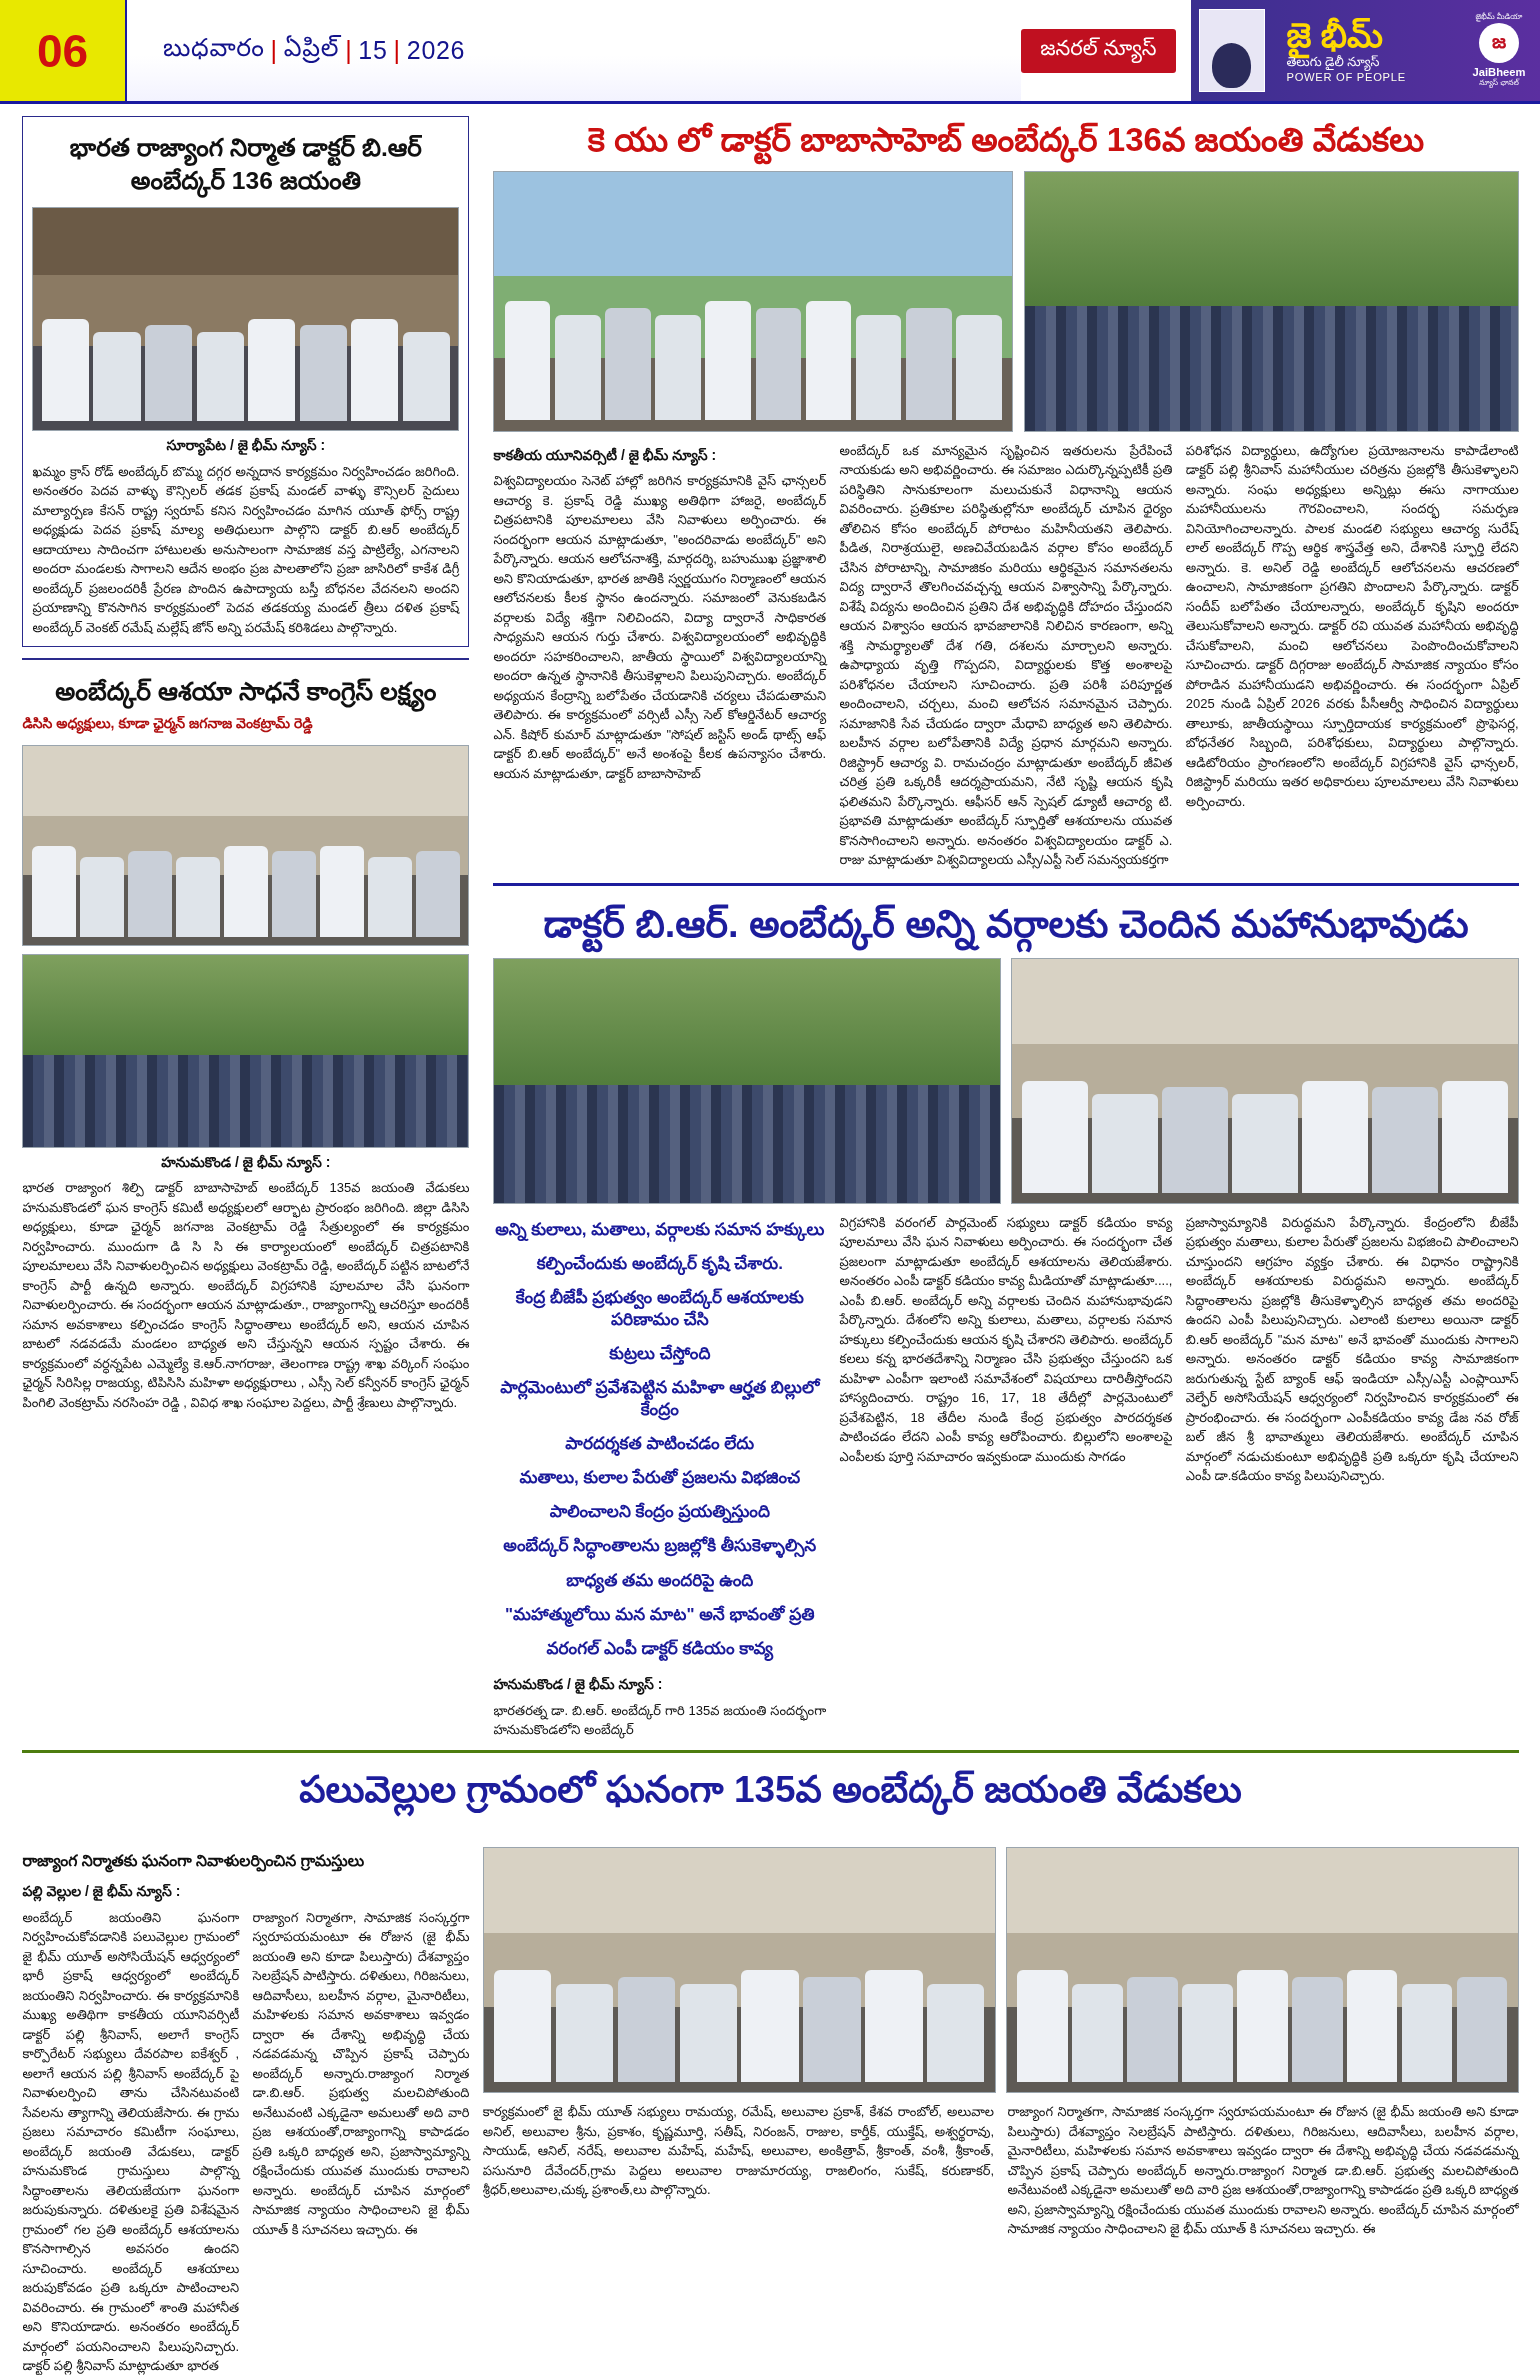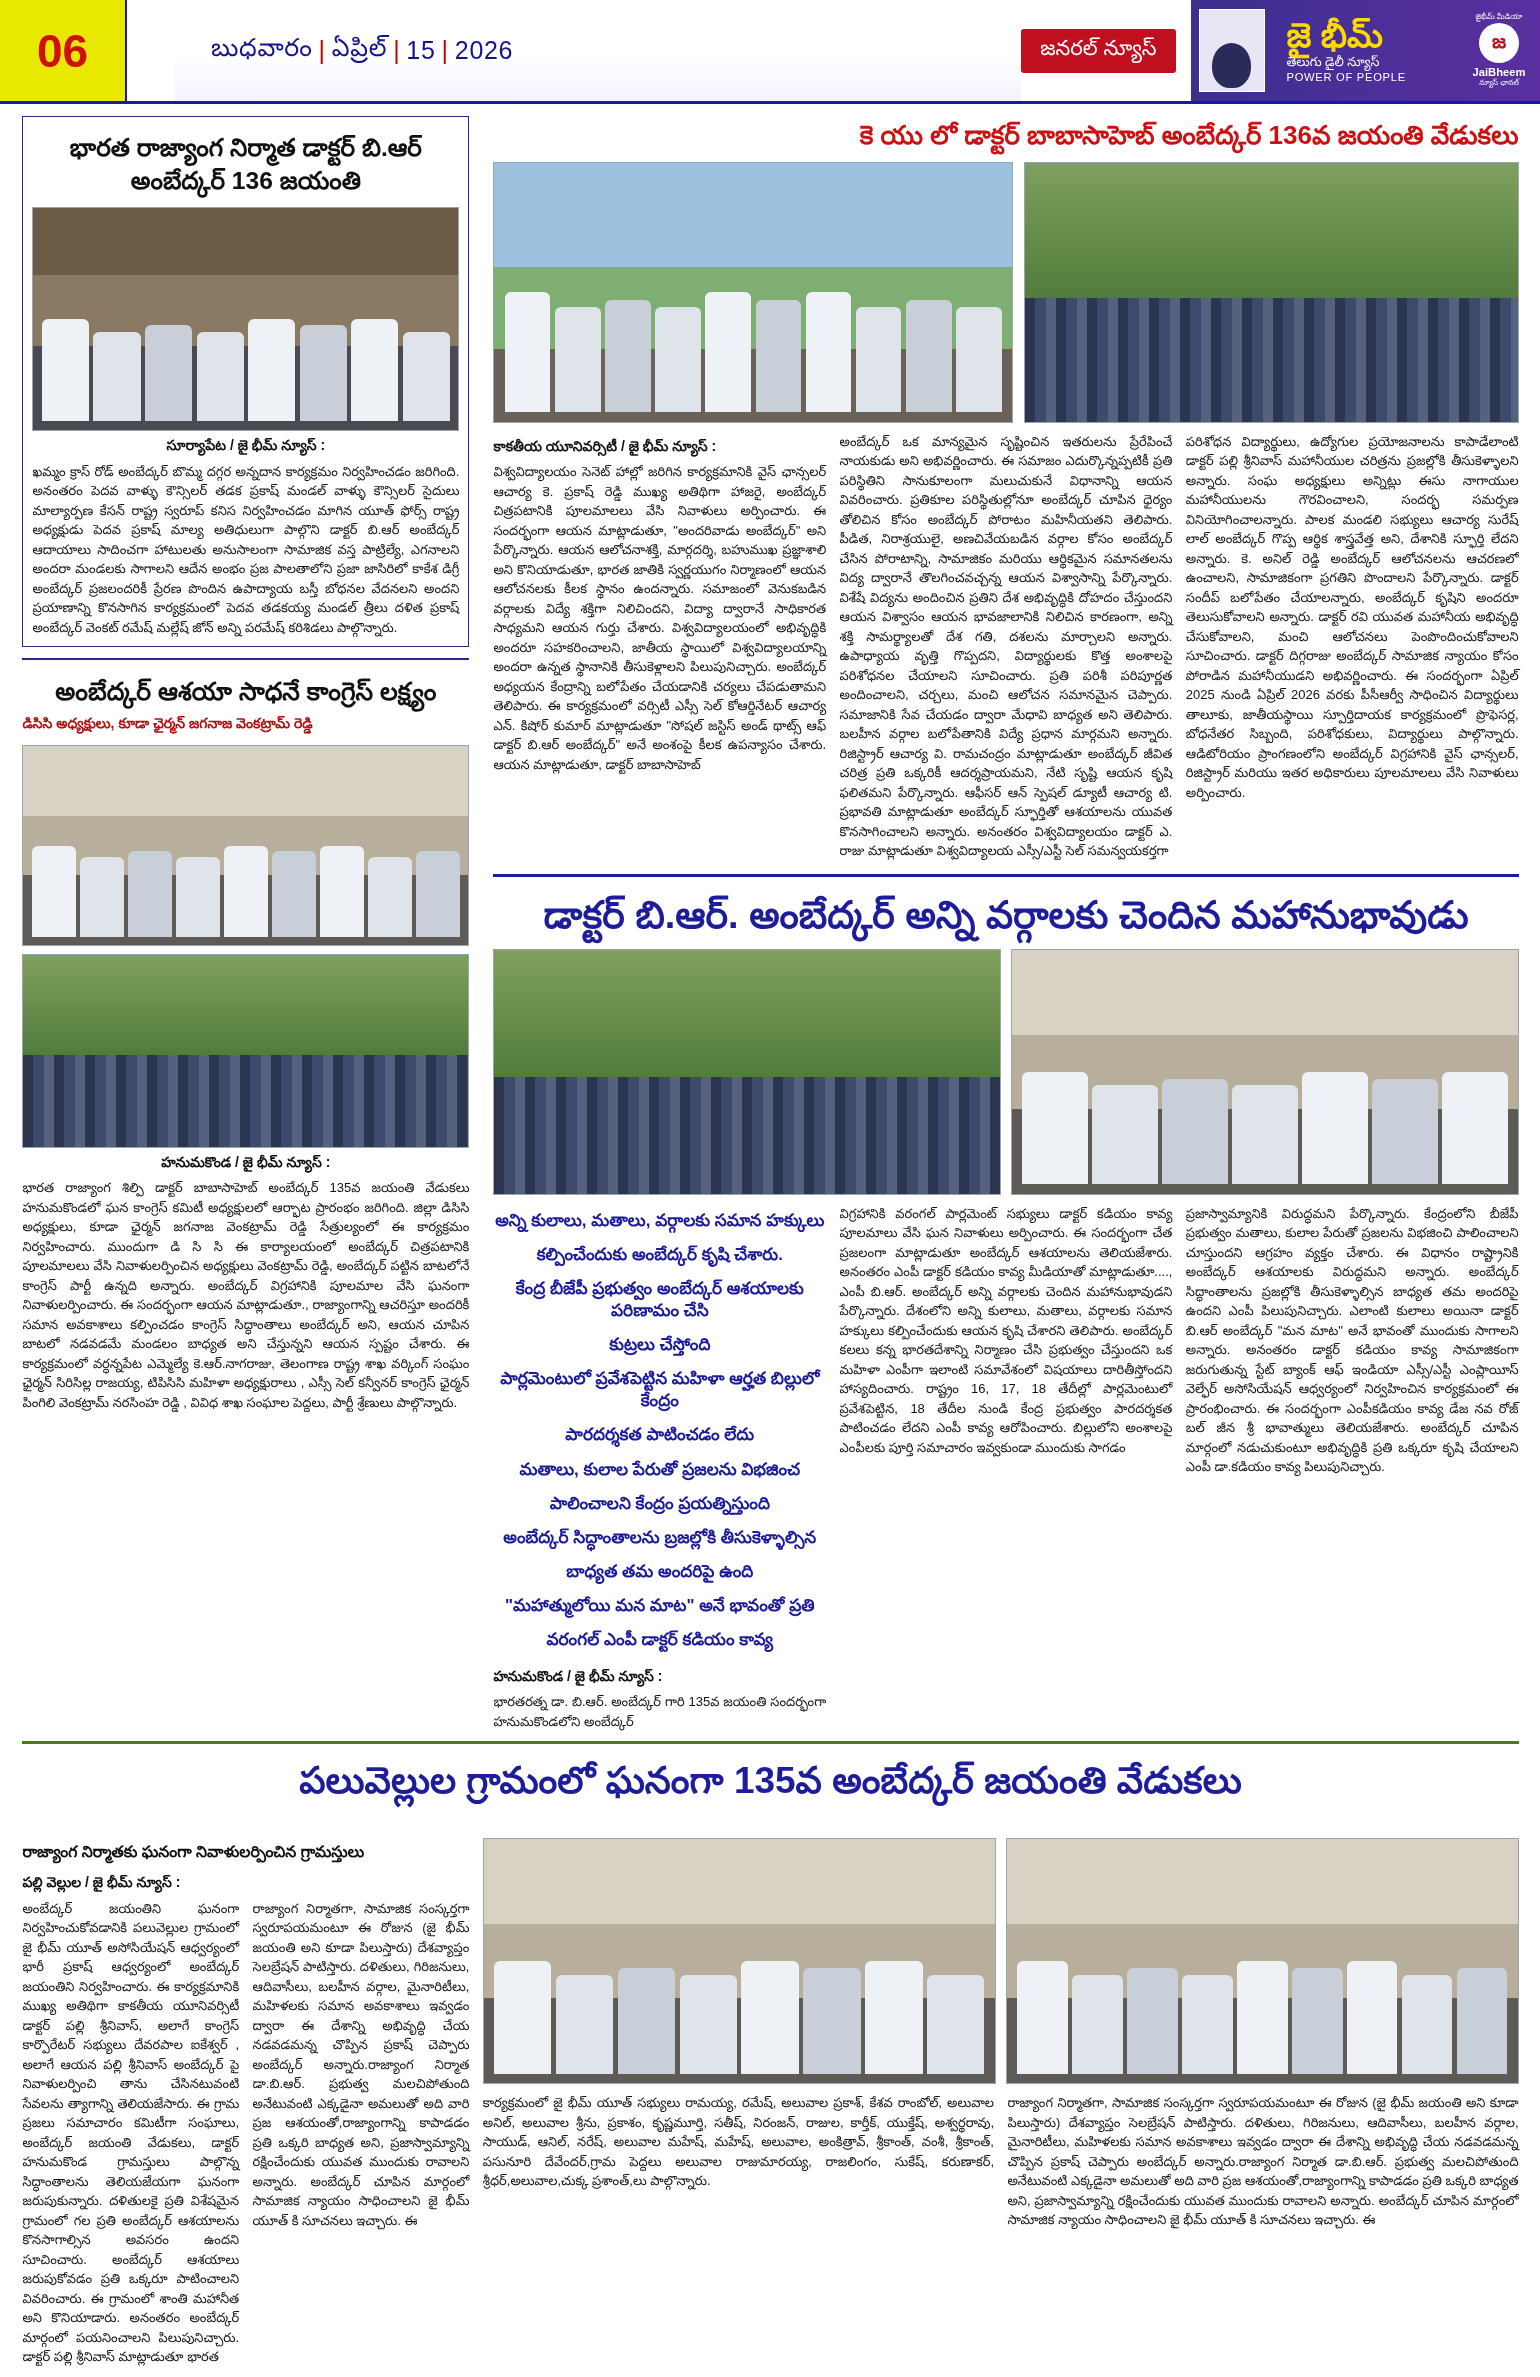--- a/index.html
+++ b/index.html
@@ -37,21 +37,20 @@
     font-family: "Liberation Sans", sans-serif;
   }
   .mh-date {
     flex: 1;
     display: flex; align-items: center;
     padding-left: 36px;
     font-size: 25px;
     color: #14148c;
     letter-spacing: 0.7px;
     background: linear-gradient(to bottom,#fff 0%,#fff 55%,#f3f3ff 100%);
-    margin-left: 48px;
   }
   .mh-date .sep { color:#c00; margin: 0 6px; }
   .mh-section {
     display:flex; align-items:center;
   }
   .mh-section .badge {
     background: #c01020; color:#fff; font-size: 21px;
     padding: 7.5px 19.4px; border-radius: 3px; margin-right: 15px;
     white-space: nowrap;
   }
@@ -94,21 +93,21 @@
   .boxed {
     border: 1.5px solid #2a2a8c;
     padding: 9px;
     background: #fff;
   }
   .headline-left {
     font-size: 24.6px; line-height: 1.35; font-weight: bold;
     color: #111; text-align:center; padding: 4.5px 3px 10.4px;
   }
   .headline-red {
-    color: #cc1111; font-size: 26px; font-weight: bold; text-align:right;
+    color: #cc1111; font-size: 33px; font-weight: bold; text-align:center;
     line-height: 1.25; padding: 3px 0 10.4px;
   }
   .headline-blue {
     color: #1d1d9c; font-size: 38px; font-weight: bold; text-align:center;
     line-height: 1.25; padding: 7.5px 0 9px;
   }
   .subhead-blue {
     color: #1a1a9a; font-size: 22.4px; font-weight:bold; text-align:center;
     line-height:1.3; padding: 6px 0;
   }

